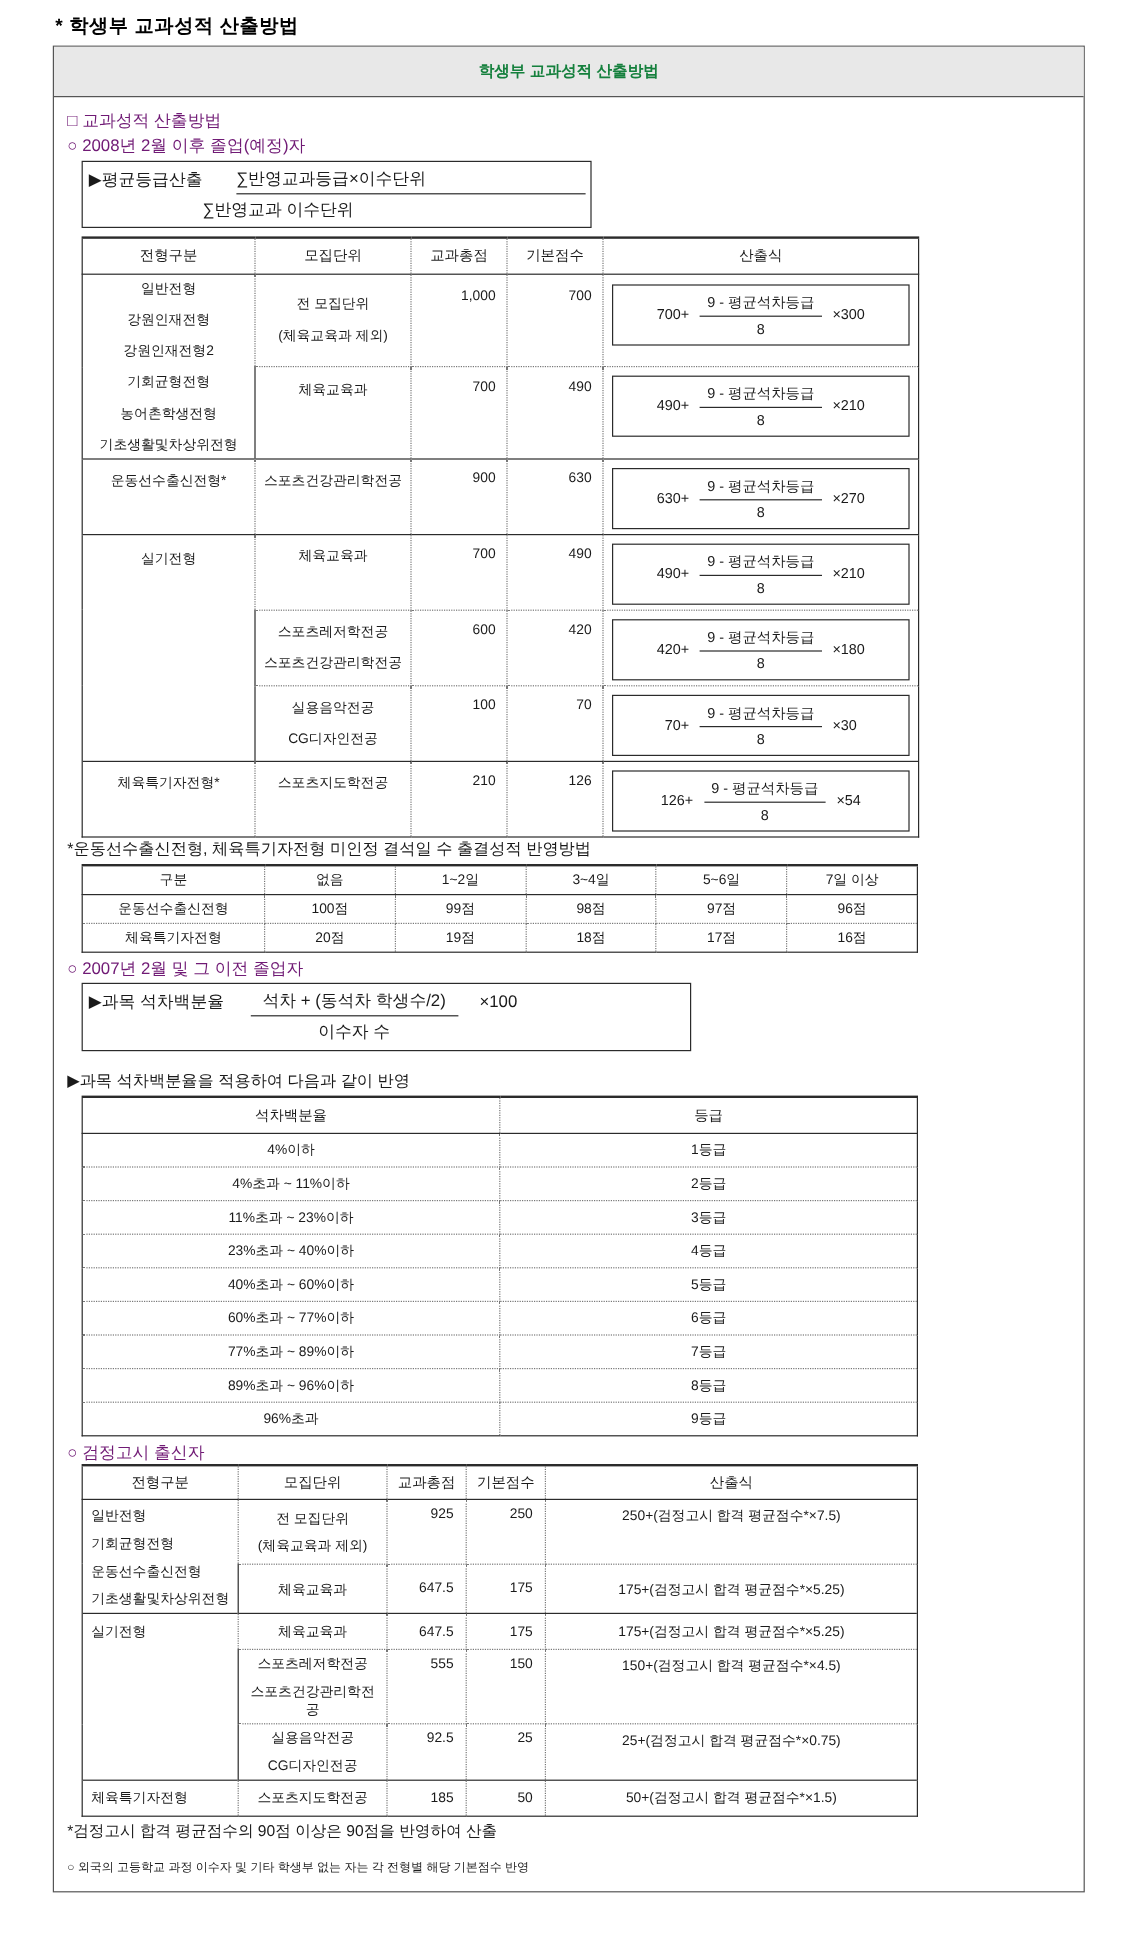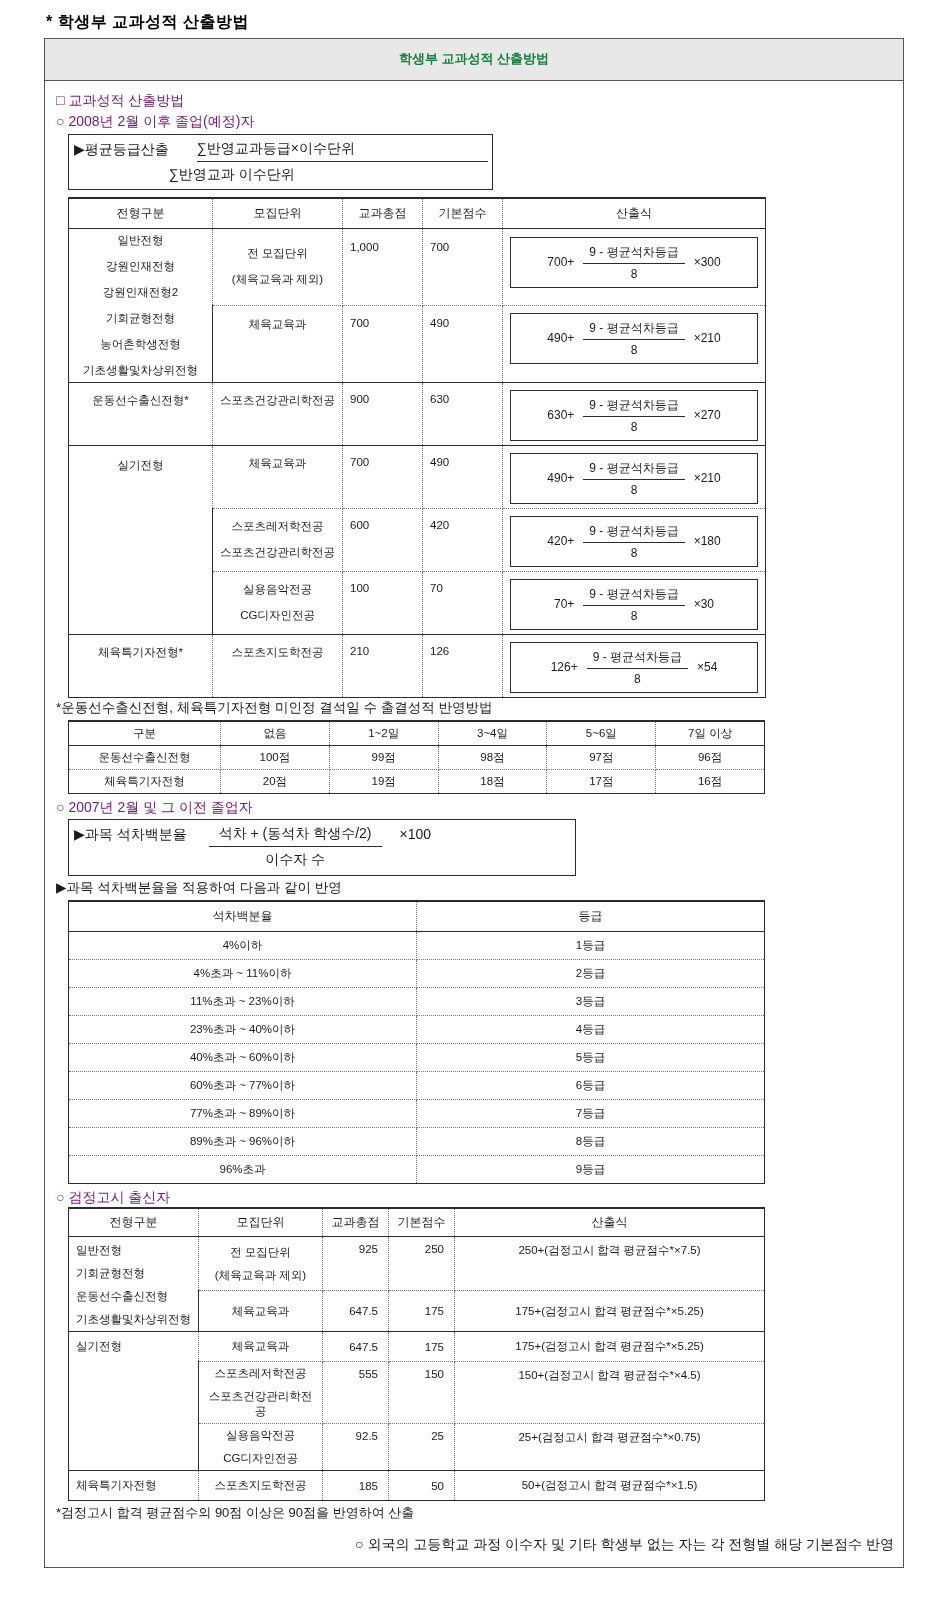--- a/index.html
+++ b/index.html
@@ -97,21 +97,21 @@
     border-top: 2px solid #2b2b2b;
     border-bottom: 1px solid #2b2b2b;
     font-weight: normal;
     text-align: center;
     font-size: 12px;
     padding: 6px 3px;
   }
   table.main tr td:first-child, table.main thead th:first-child { border-left: 1px solid #2b2b2b; }
   table.main tr td:last-child, table.main thead th:last-child { border-right: 1px solid #2b2b2b; }
   table.main tbody tr:last-child td { border-bottom: 1px solid #2b2b2b; }
-  table.main .c-num { padding-right: 9px; }
+  table.main .c-num { text-align: right; padding-right: 9px; }
   table.main .c-ctr { text-align: center; }
   table.main .solidtop { border-top: 1px solid #2b2b2b; }
   .stack { display: flex; flex-direction: column; gap: 11px; align-items: center; }
   .stack .ln { text-align: center; }
 
   
   td.fx { padding: 4px 6px; }
   .fxbox {
     border: 1px solid #2b2b2b;
     display: flex;
@@ -202,21 +202,21 @@
   table.ged tbody tr:last-child td { border-bottom: 1px solid #2b2b2b; }
   table.ged tr th:first-child, table.ged tr td:first-child { border-left: 1px solid #2b2b2b; }
   table.ged tr th:last-child, table.ged tr td:last-child { border-right: 1px solid #2b2b2b; }
   table.ged .c-num { text-align: right; padding-right: 10px; }
   table.ged .c-ctr { text-align: center; }
   table.ged .solidtop { border-top: 1px solid #2b2b2b; }
   .gstack { display: flex; flex-direction: column; gap: 8px; }
   .gstack.ctr { align-items: center; }
 
   .foot-note { font-size: 13px; margin: 3px 0 0 2px; }
-  .foot-final { font-size: 14px; margin: 14px 0 6px 2px; text-align: right; }
+  .foot-final { font-size: 10px; margin: 14px 0 6px 2px; }
 </style>
 </head>
 <body>
 
 <div class="page">
 
   <div class="doc-title">* 학생부 교과성적 산출방법</div>
 
   <div class="frame">
 
@@ -449,21 +449,21 @@
 
       <div class="pct-box">
         <div class="pct-label">▶과목 석차백분율</div>
         <div class="pct-frac">
           <div class="num">석차 + (동석차 학생수/2)</div>
           <div class="den">이수자 수</div>
         </div>
         <div class="pct-mult">×100</div>
       </div>
 
-      <div class="sub-head2" style="margin-top:3px">▶과목 석차백분율을 적용하여 다음과 같이 반영</div>
+      <div class="sub-head2" style="margin-top:16px">▶과목 석차백분율을 적용하여 다음과 같이 반영</div>
 
       <div class="rank-wrap">
         <table class="rank">
           <colgroup>
               <col style="width:50%">
               <col style="width:50%">
             </colgroup>
           <thead>
             <tr>
               <th>석차백분율</th>

